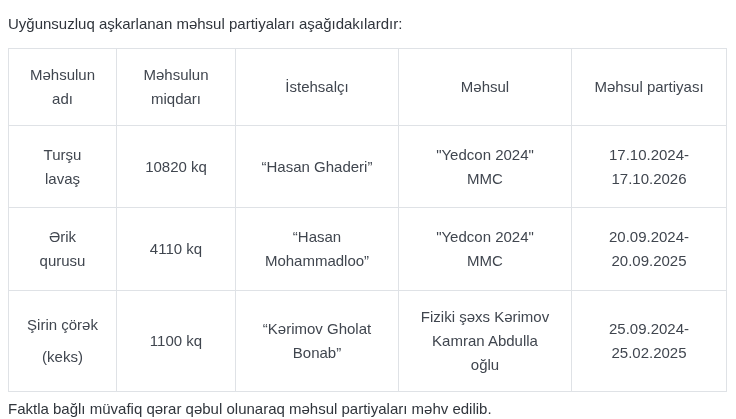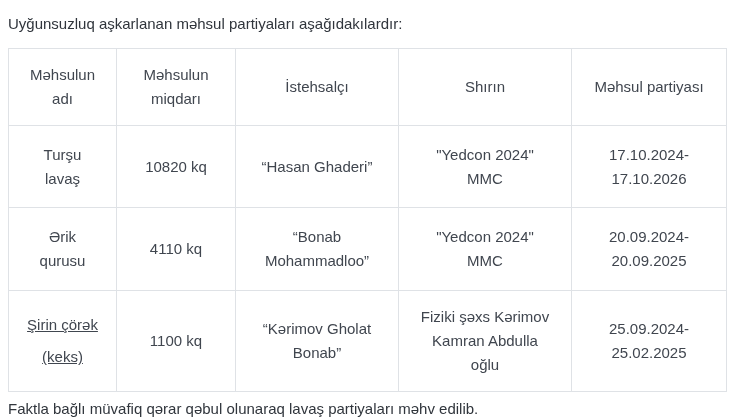--- a/index.html
+++ b/index.html
@@ -51,21 +51,21 @@
   }
   .col-1 { width: 108px; }
   .col-2 { width: 119px; }
   .col-3 { width: 163px; }
   .col-4 { width: 173px; }
   .col-5 { width: 155px; }
   tr.r-head { height: 77px; }
   tr.r-1 { height: 82px; }
   tr.r-2 { height: 83px; margin-left: 35px; }
   tr.r-3 { height: 101px; }
-  td.loose { line-height: 2.15; text-decoration: underline; }
+  td.loose { line-height: 2.15; }
 </style>
 </head>
 <body>
 
 <div class="page">
 
   <p class="intro">Uyğunsuzluq aşkarlanan məhsul partiyaları aşağıdakılardır:</p>
 
   <table class="batch-table">
     <colgroup>
@@ -75,40 +75,40 @@
         <col class="col-4">
         <col class="col-5">
     </colgroup>
     <thead>
       <tr class="r-head">
         <th>Məhsulun
 adı</th>
         <th>Məhsulun
 miqdarı</th>
         <th>İstehsalçı</th>
-        <th>Shırın</th>
+        <th>Məhsul</th>
         <th>Məhsul partiyası</th>
       </tr>
     </thead>
     <tbody>
       <tr class="r-1">
         <td>Turşu
 lavaş</td>
         <td>10820 kq</td>
         <td>“Hasan Ghaderi”</td>
         <td>"Yedcon 2024"
 MMC</td>
         <td>17.10.2024-
 17.10.2026</td>
       </tr>
       <tr class="r-2">
         <td>Ərik
 qurusu</td>
         <td>4110 kq</td>
-        <td>“Bonab
+        <td>“Hasan
 Mohammadloo”</td>
         <td>"Yedcon 2024"
 MMC</td>
         <td>20.09.2024-
 20.09.2025</td>
       </tr>
       <tr class="r-3">
         <td class="loose">Şirin çörək
 (keks)</td>
         <td>1100 kq</td>
@@ -116,15 +116,15 @@
 Bonab”</td>
         <td>Fiziki şəxs Kərimov
 Kamran Abdulla
 oğlu</td>
         <td>25.09.2024-
 25.02.2025</td>
       </tr>
     </tbody>
   </table>
 
-  <p class="outro">Faktla bağlı müvafiq qərar qəbul olunaraq lavaş partiyaları məhv edilib.</p>
+  <p class="outro">Faktla bağlı müvafiq qərar qəbul olunaraq məhsul partiyaları məhv edilib.</p>
 
 </div>
 
 </body></html>

